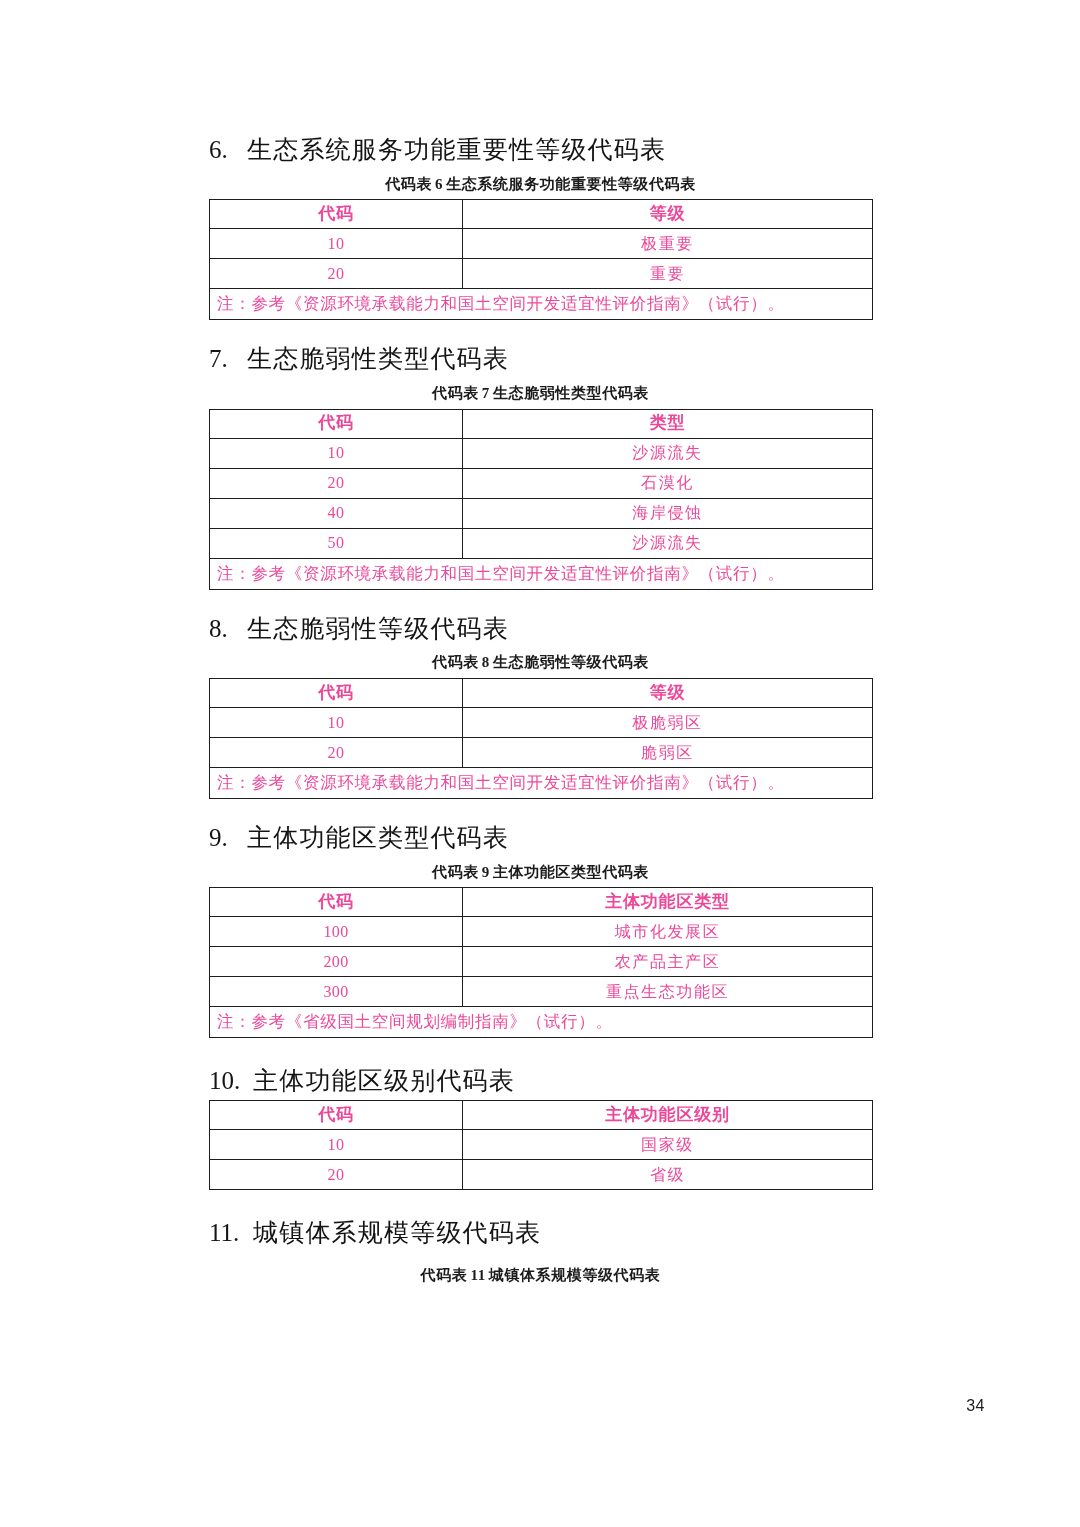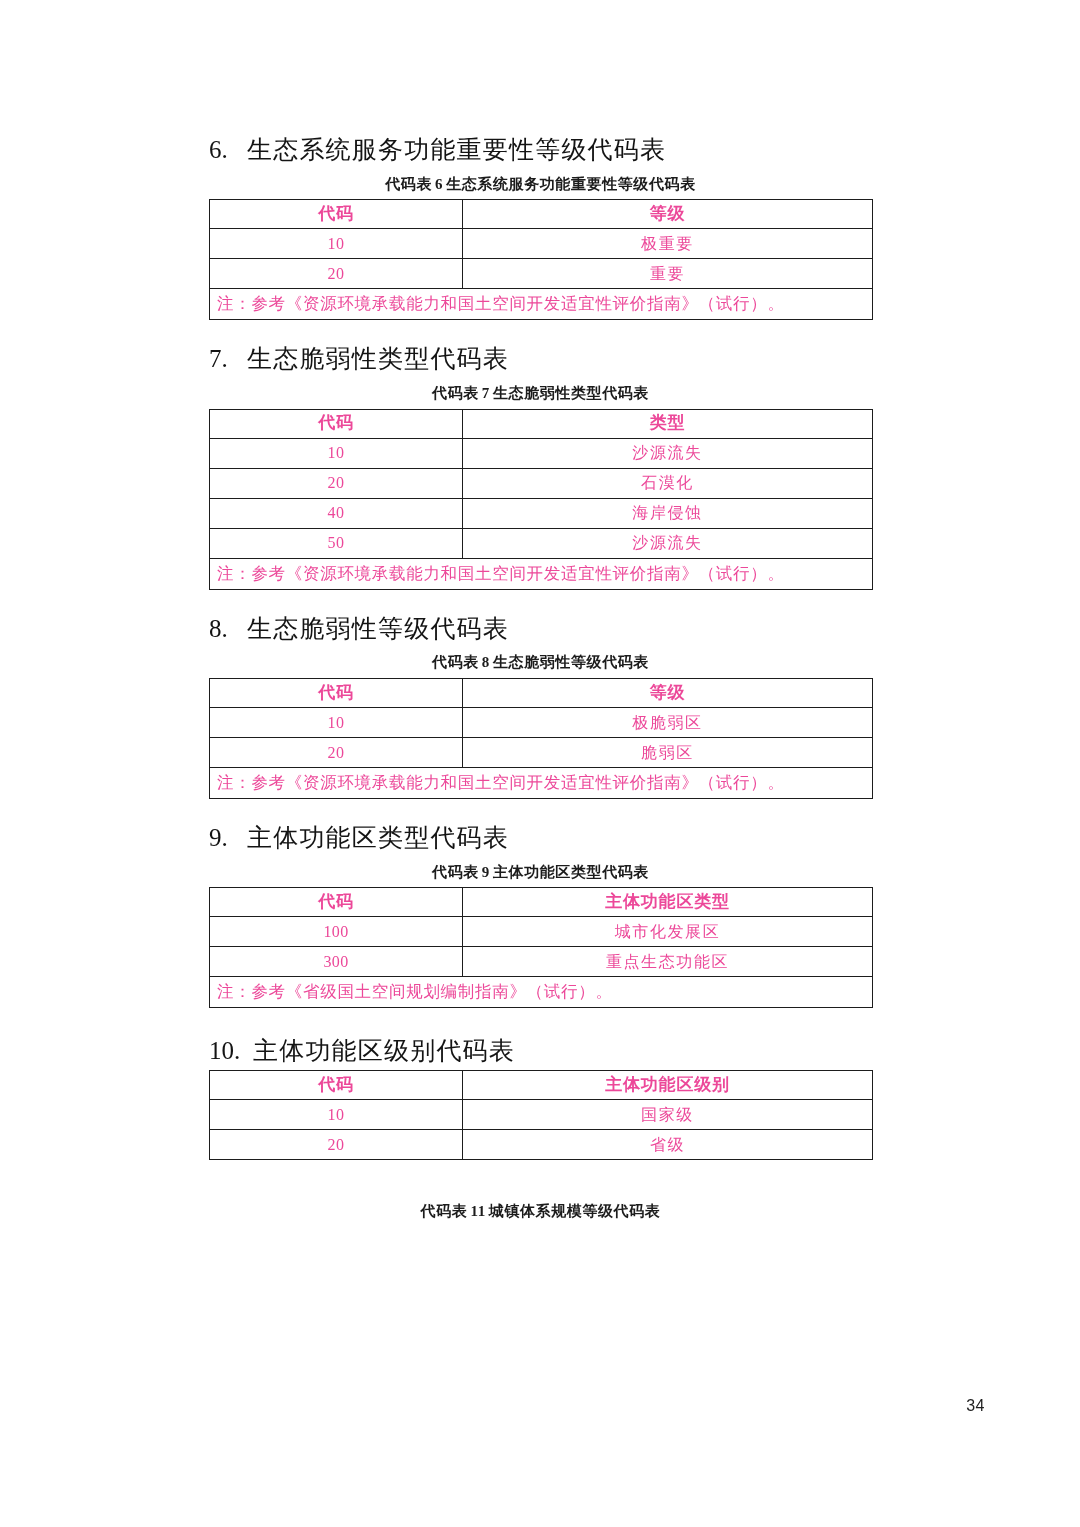--- a/index.html
+++ b/index.html
@@ -279,20 +279,24 @@
             <th>代码</th>
             <th>主体功能区类型</th>
           </tr>
         </thead>
         <tbody>
           <tr>
             <td class="code-cell">100</td>
             <td class="val-cell">城市化发展区</td>
           </tr>
           <tr>
+            <td class="code-cell">200</td>
+            <td class="val-cell">农产品主产区</td>
+          </tr>
+          <tr>
             <td class="code-cell">300</td>
             <td class="val-cell">重点生态功能区</td>
           </tr>
           <tr>
             <td class="note-cell" colspan="2">注：参考《省级国土空间规划编制指南》（试行）。</td>
           </tr>
         </tbody>
       </table>
     </div>
     <div class="gap-after-table lg"></div>
@@ -321,20 +325,24 @@
           <tr>
             <td class="code-cell">20</td>
             <td class="val-cell">省级</td>
           </tr>
         </tbody>
       </table>
     </div>
     <div class="gap-after-table lg"></div>
 
     <div class="section">
+      <h2 class="sec-heading">
+        <span class="sec-num wide">11.</span>
+        <span class="sec-title">城镇体系规模等级代码表</span>
+      </h2>
       <div class="tbl-caption" style="margin-top:14px;">
         <span>代码表</span><span class="cap-num">11</span><span>城镇体系规模等级代码表</span>
       </div>
     </div>
 
   </div>
 
   <div class="page-number">34</div>
 </div>
 

